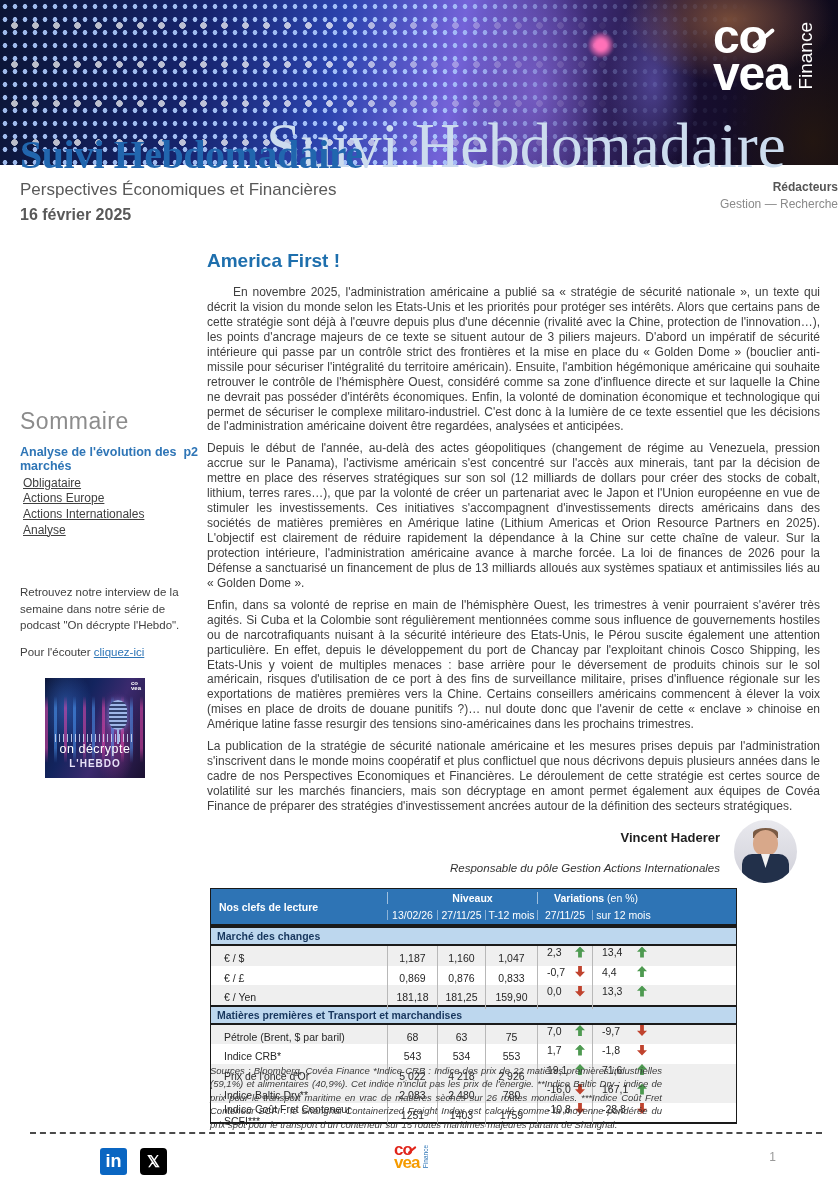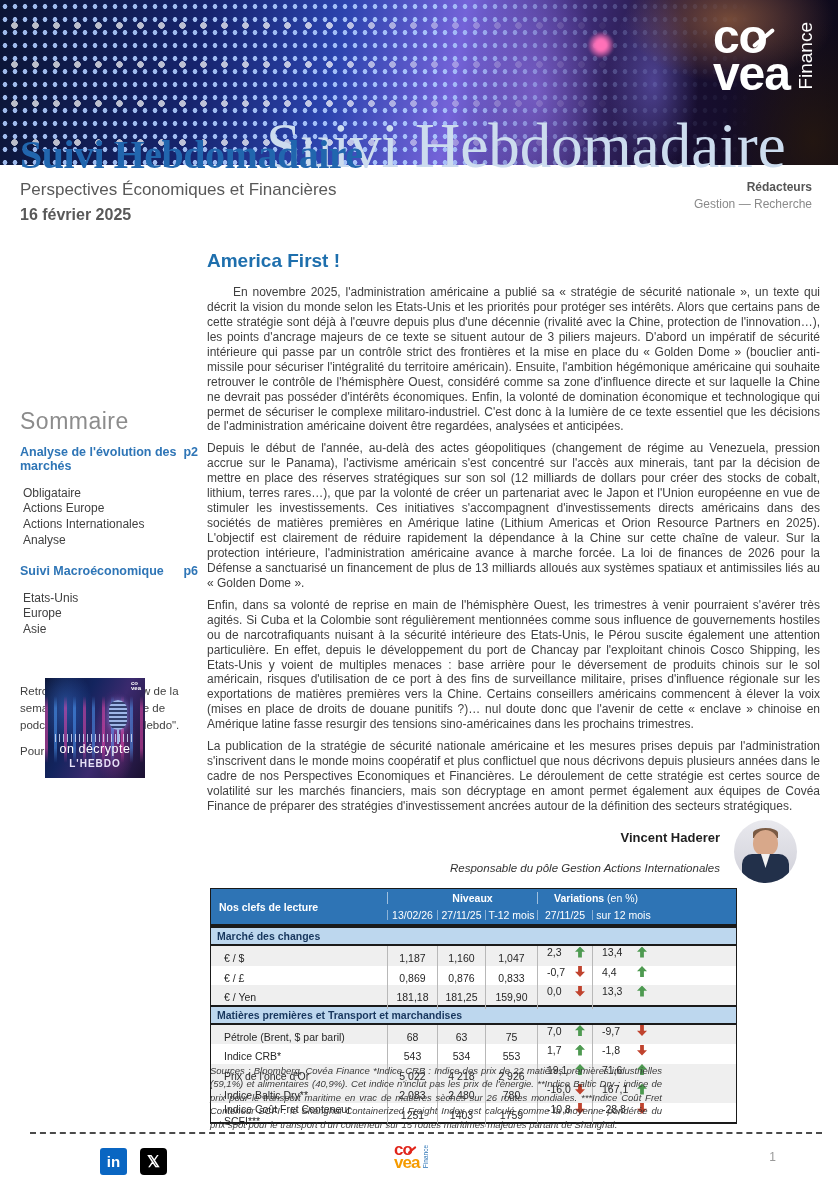--- a/index.html
+++ b/index.html
@@ -55,32 +55,32 @@
   .banner-logo .fin{right:-24px;top:4px;font-size:19px;color:#fff;}
   .banner-logo .slash{width:27px;height:4px;background:#fff;left:37px;top:18px;}
 
   
   .watermark{position:absolute;left:266px;top:110px;width:572px;overflow:hidden;white-space:nowrap;
     font-family:"Liberation Serif",serif;font-size:63px;color:#ccdcee;font-weight:400;}
   .page-title{position:absolute;left:20px;top:131px;font-family:"Liberation Serif",serif;
     font-size:40px;font-weight:700;color:var(--accent-blue);letter-spacing:-.5px;}
   .page-subtitle{position:absolute;left:20px;top:180px;font-size:17px;color:#595959;}
   .page-date{position:absolute;left:20px;top:206px;font-size:16px;font-weight:700;color:#595959;}
-  .editors{position:absolute;right:26px;top:180px;text-align:right;}
+  .editors{position:absolute;right:0;top:180px;text-align:right;}
   .editors .label{font-size:12px;font-weight:700;color:#555;display:block;}
   .editors .value{font-size:12px;color:#8a8a8a;display:block;margin-top:3px;}
 
   
   .sidebar{position:absolute;left:20px;top:408px;width:178px;}
   .sidebar h2{font-size:23px;font-weight:400;color:#8c8c8c;letter-spacing:.5px;margin-bottom:10px;}
   .toc-section{margin-bottom:16px;}
   .toc-head{display:flex;justify-content:space-between;gap:6px;}
   .toc-title{font-size:12.5px;font-weight:700;color:var(--link-blue);line-height:1.15;}
   .toc-page{font-size:12.5px;font-weight:700;color:var(--link-blue);}
-  .toc-items{list-style:none;margin-top:12px;}
+  .toc-items{list-style:none;margin-top:2px;text-decoration:underline;}
   .toc-items li{font-size:12px;color:#3f3f3f;line-height:1.3;padding-left:3px;cursor:default;}
   .podcast-text{margin-top:46px;font-size:11.5px;line-height:1.45;color:#3f3f3f;width:160px;}
   .podcast-cta{margin-top:12px;font-size:11.5px;color:#3f3f3f;}
   .podcast-cta a{color:var(--link-blue);text-decoration:underline;cursor:pointer;}
 
   .podcast-cover{position:absolute;left:25px;top:270px;width:100px;height:100px;overflow:hidden;cursor:pointer;
     background:
       radial-gradient(ellipse 40px 60px at 20% 30%, rgba(60,120,220,.5), transparent 70%),
       radial-gradient(ellipse 30px 70px at 70% 60%, rgba(190,60,160,.45), transparent 70%),
       linear-gradient(115deg,#0c1638 0%,#13245e 35%,#3b2a6e 60%,#1a1030 100%);}
@@ -139,21 +139,21 @@
   .arr.down{background:var(--arrow-down);clip-path:polygon(50% 100%,100% 52%,69% 52%,69% 0%,31% 0%,31% 52%,0% 52%);}
 
   .sources{position:absolute;left:210px;top:1064px;width:452px;font-size:9.5px;font-style:italic;
     line-height:1.42;color:#3a3a3a;text-align:justify;}
 
   
   .dashline{position:absolute;left:30px;top:1132px;width:792px;border-top:2px dashed #4a4a4a;}
   .social{position:absolute;left:100px;top:1148px;display:flex;gap:13px;}
   .icon-box{width:27px;height:27px;border-radius:3px;display:flex;align-items:center;justify-content:center;
     color:#fff;font-weight:700;cursor:pointer;}
-  .icon-box.li{background:var(--linkedin-blue);font-size:15px;}
+  .icon-box.li{background:var(--linkedin-blue);font-size:18px;}
   .icon-box.x{background:#000;font-size:16px;border-radius:4px;}
   .footer-logo{position:absolute;left:394px;top:1143px;font-size:17px;}
   .footer-logo .line.co{color:var(--brand-red);}
   .footer-logo .line.vea{color:var(--brand-orange);}
   .footer-logo .fin{right:-9px;top:2px;font-size:6.5px;color:var(--link-blue);}
   .footer-logo .slash{width:10px;height:1.6px;background:var(--brand-red);left:13px;top:6px;}
   .page-num{position:absolute;right:62px;top:1150px;font-size:12px;color:#999;}
 </style>
 </head>
 <body>
@@ -189,31 +189,20 @@
           <span class="toc-title">Analyse de l'évolution des marchés</span>
           <span class="toc-page">p2</span>
         </div>
         <ul class="toc-items">
           <li>Obligataire</li>
           <li>Actions Europe</li>
           <li>Actions Internationales</li>
           <li>Analyse</li>
         </ul>
       </div>
-      <div class="toc-section">
-        <div class="toc-head">
-          <span class="toc-title">Suivi Macroéconomique</span>
-          <span class="toc-page">p6</span>
-        </div>
-        <ul class="toc-items">
-          <li>Etats-Unis</li>
-          <li>Europe</li>
-          <li>Asie</li>
-        </ul>
-      </div>
     </div>
   <div class="podcast-text">Retrouvez notre interview de la semaine dans notre série de podcast "On décrypte l'Hebdo".</div>
   <div class="podcast-cta"><span>Pour l'écouter </span><a>cliquez-ici</a></div>
   <div class="podcast-cover">
     <div class="candles"></div>
     <div class="mic"></div>
     <div class="mic-stand"></div>
     <div class="wave"></div>
     <div class="brand">co<br>vea</div>
     <div class="t1">on décrypte</div>

